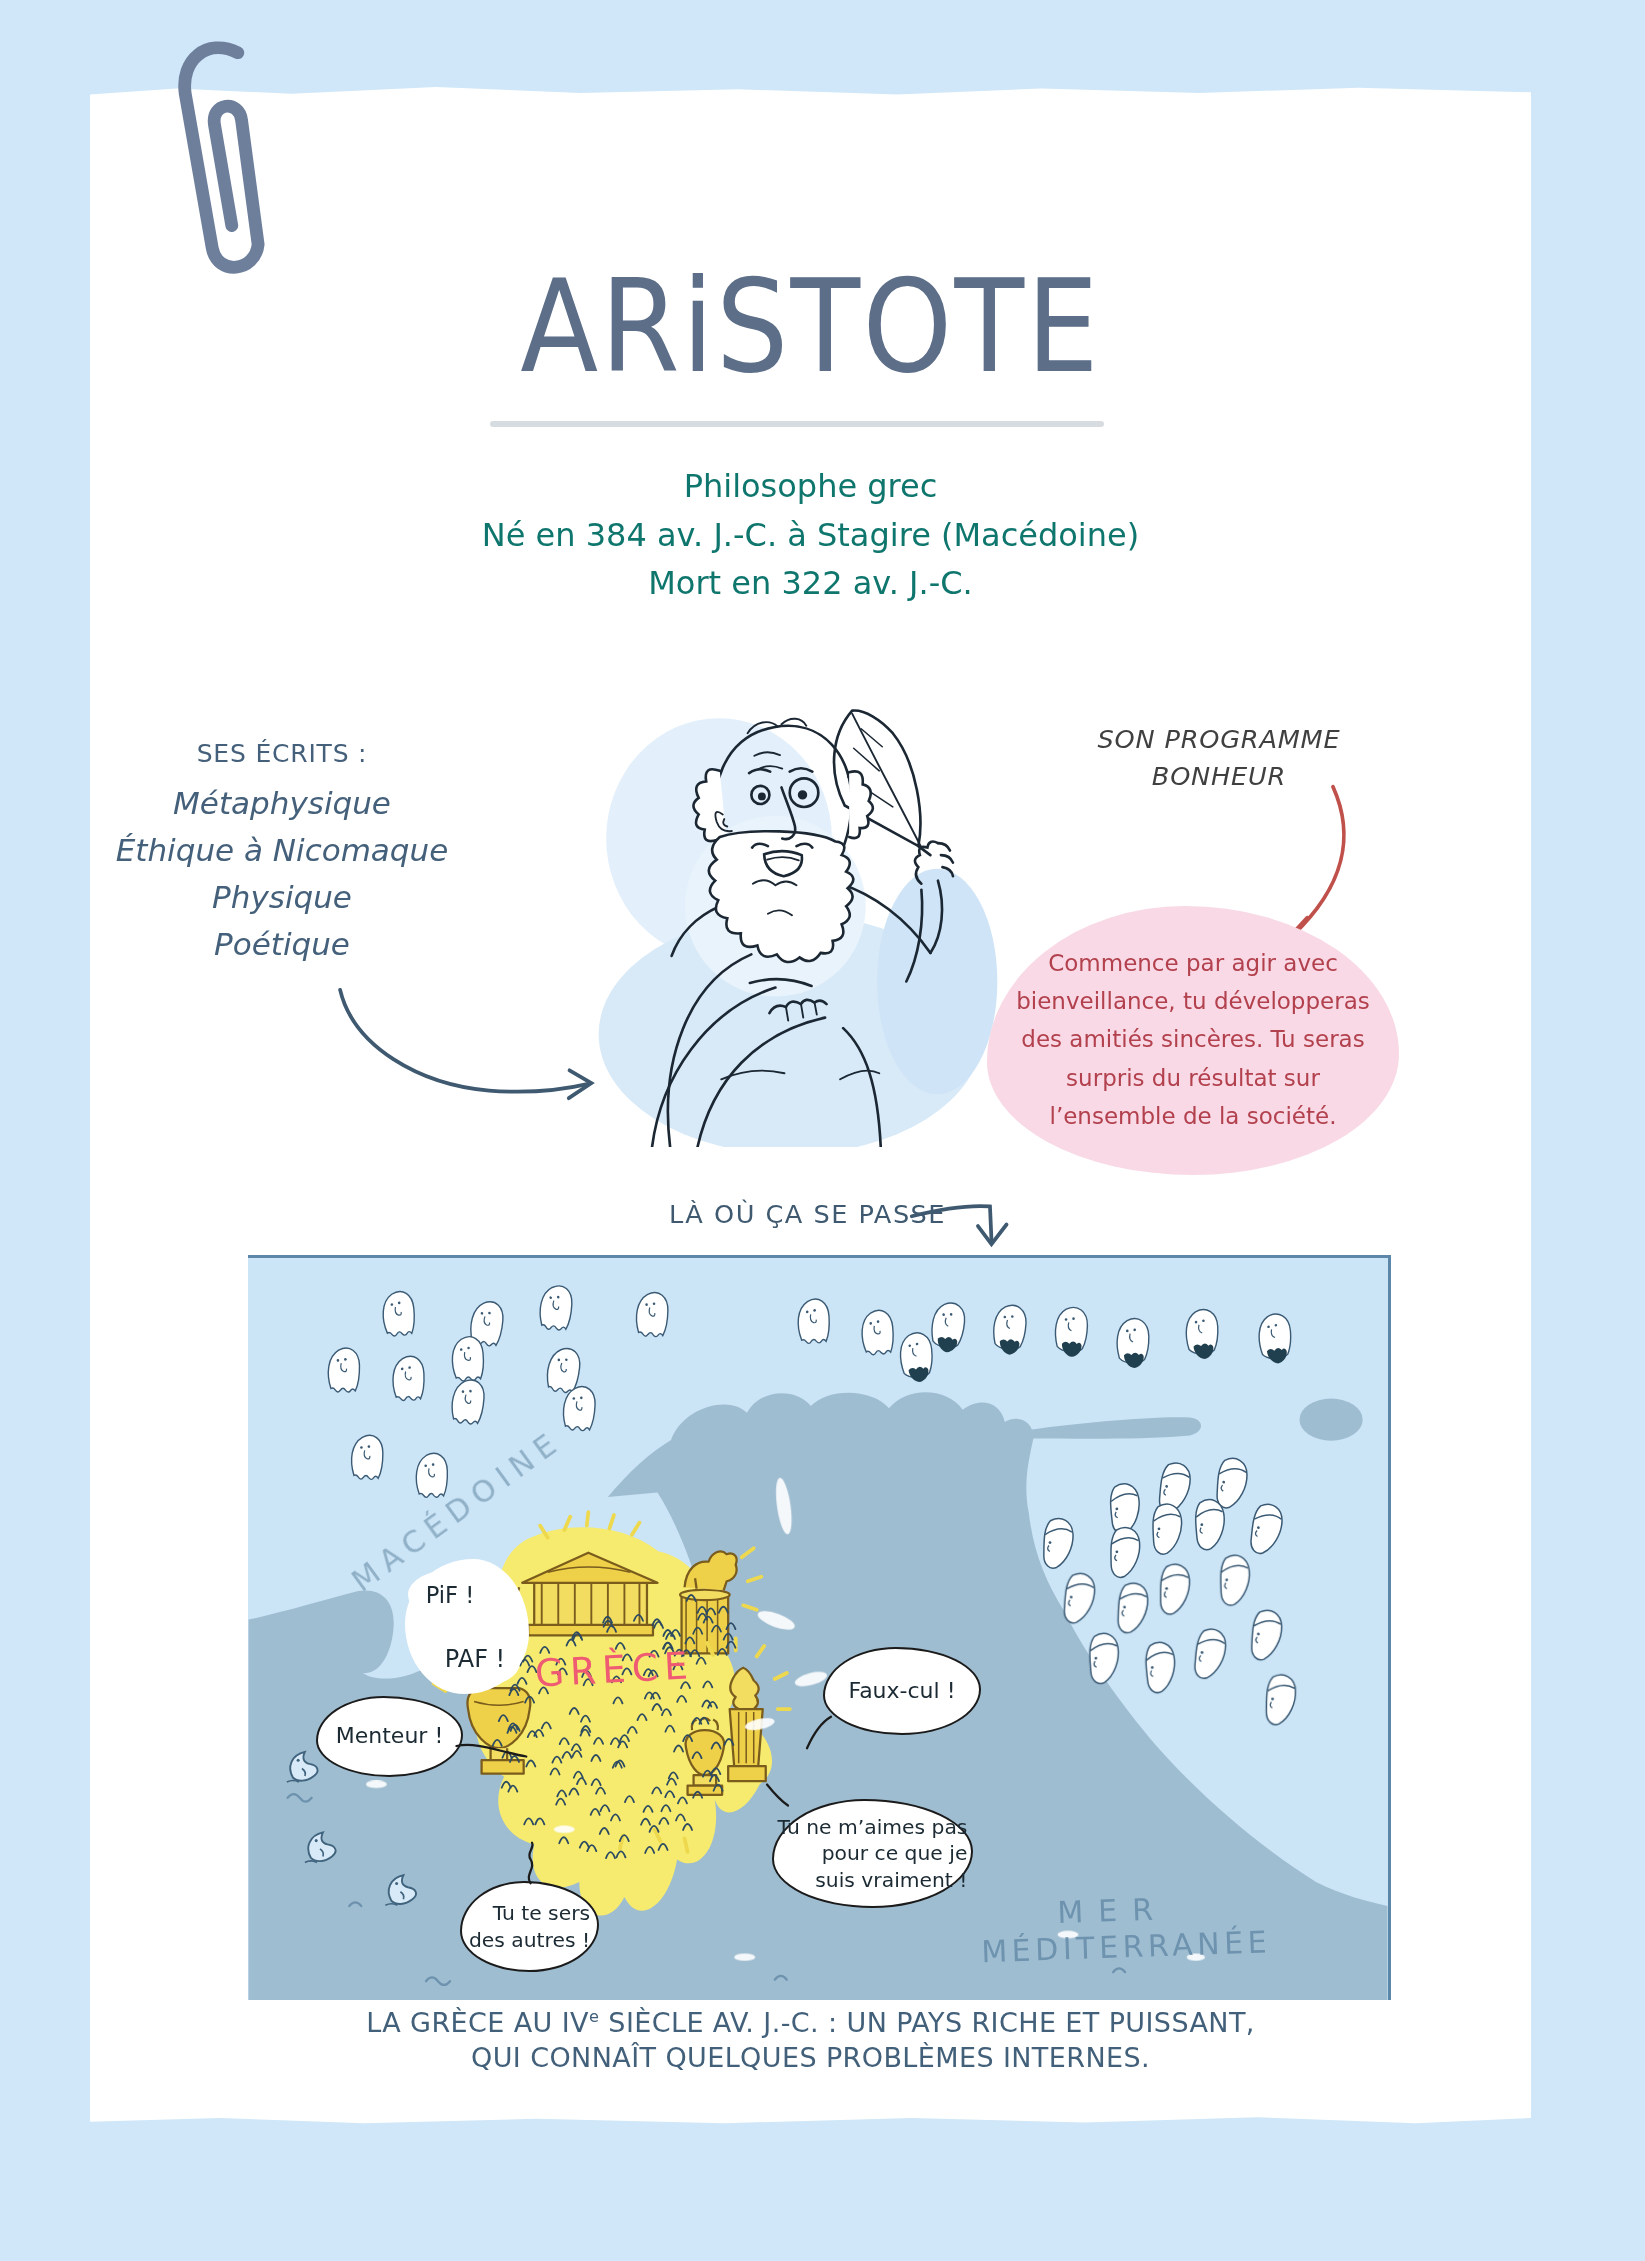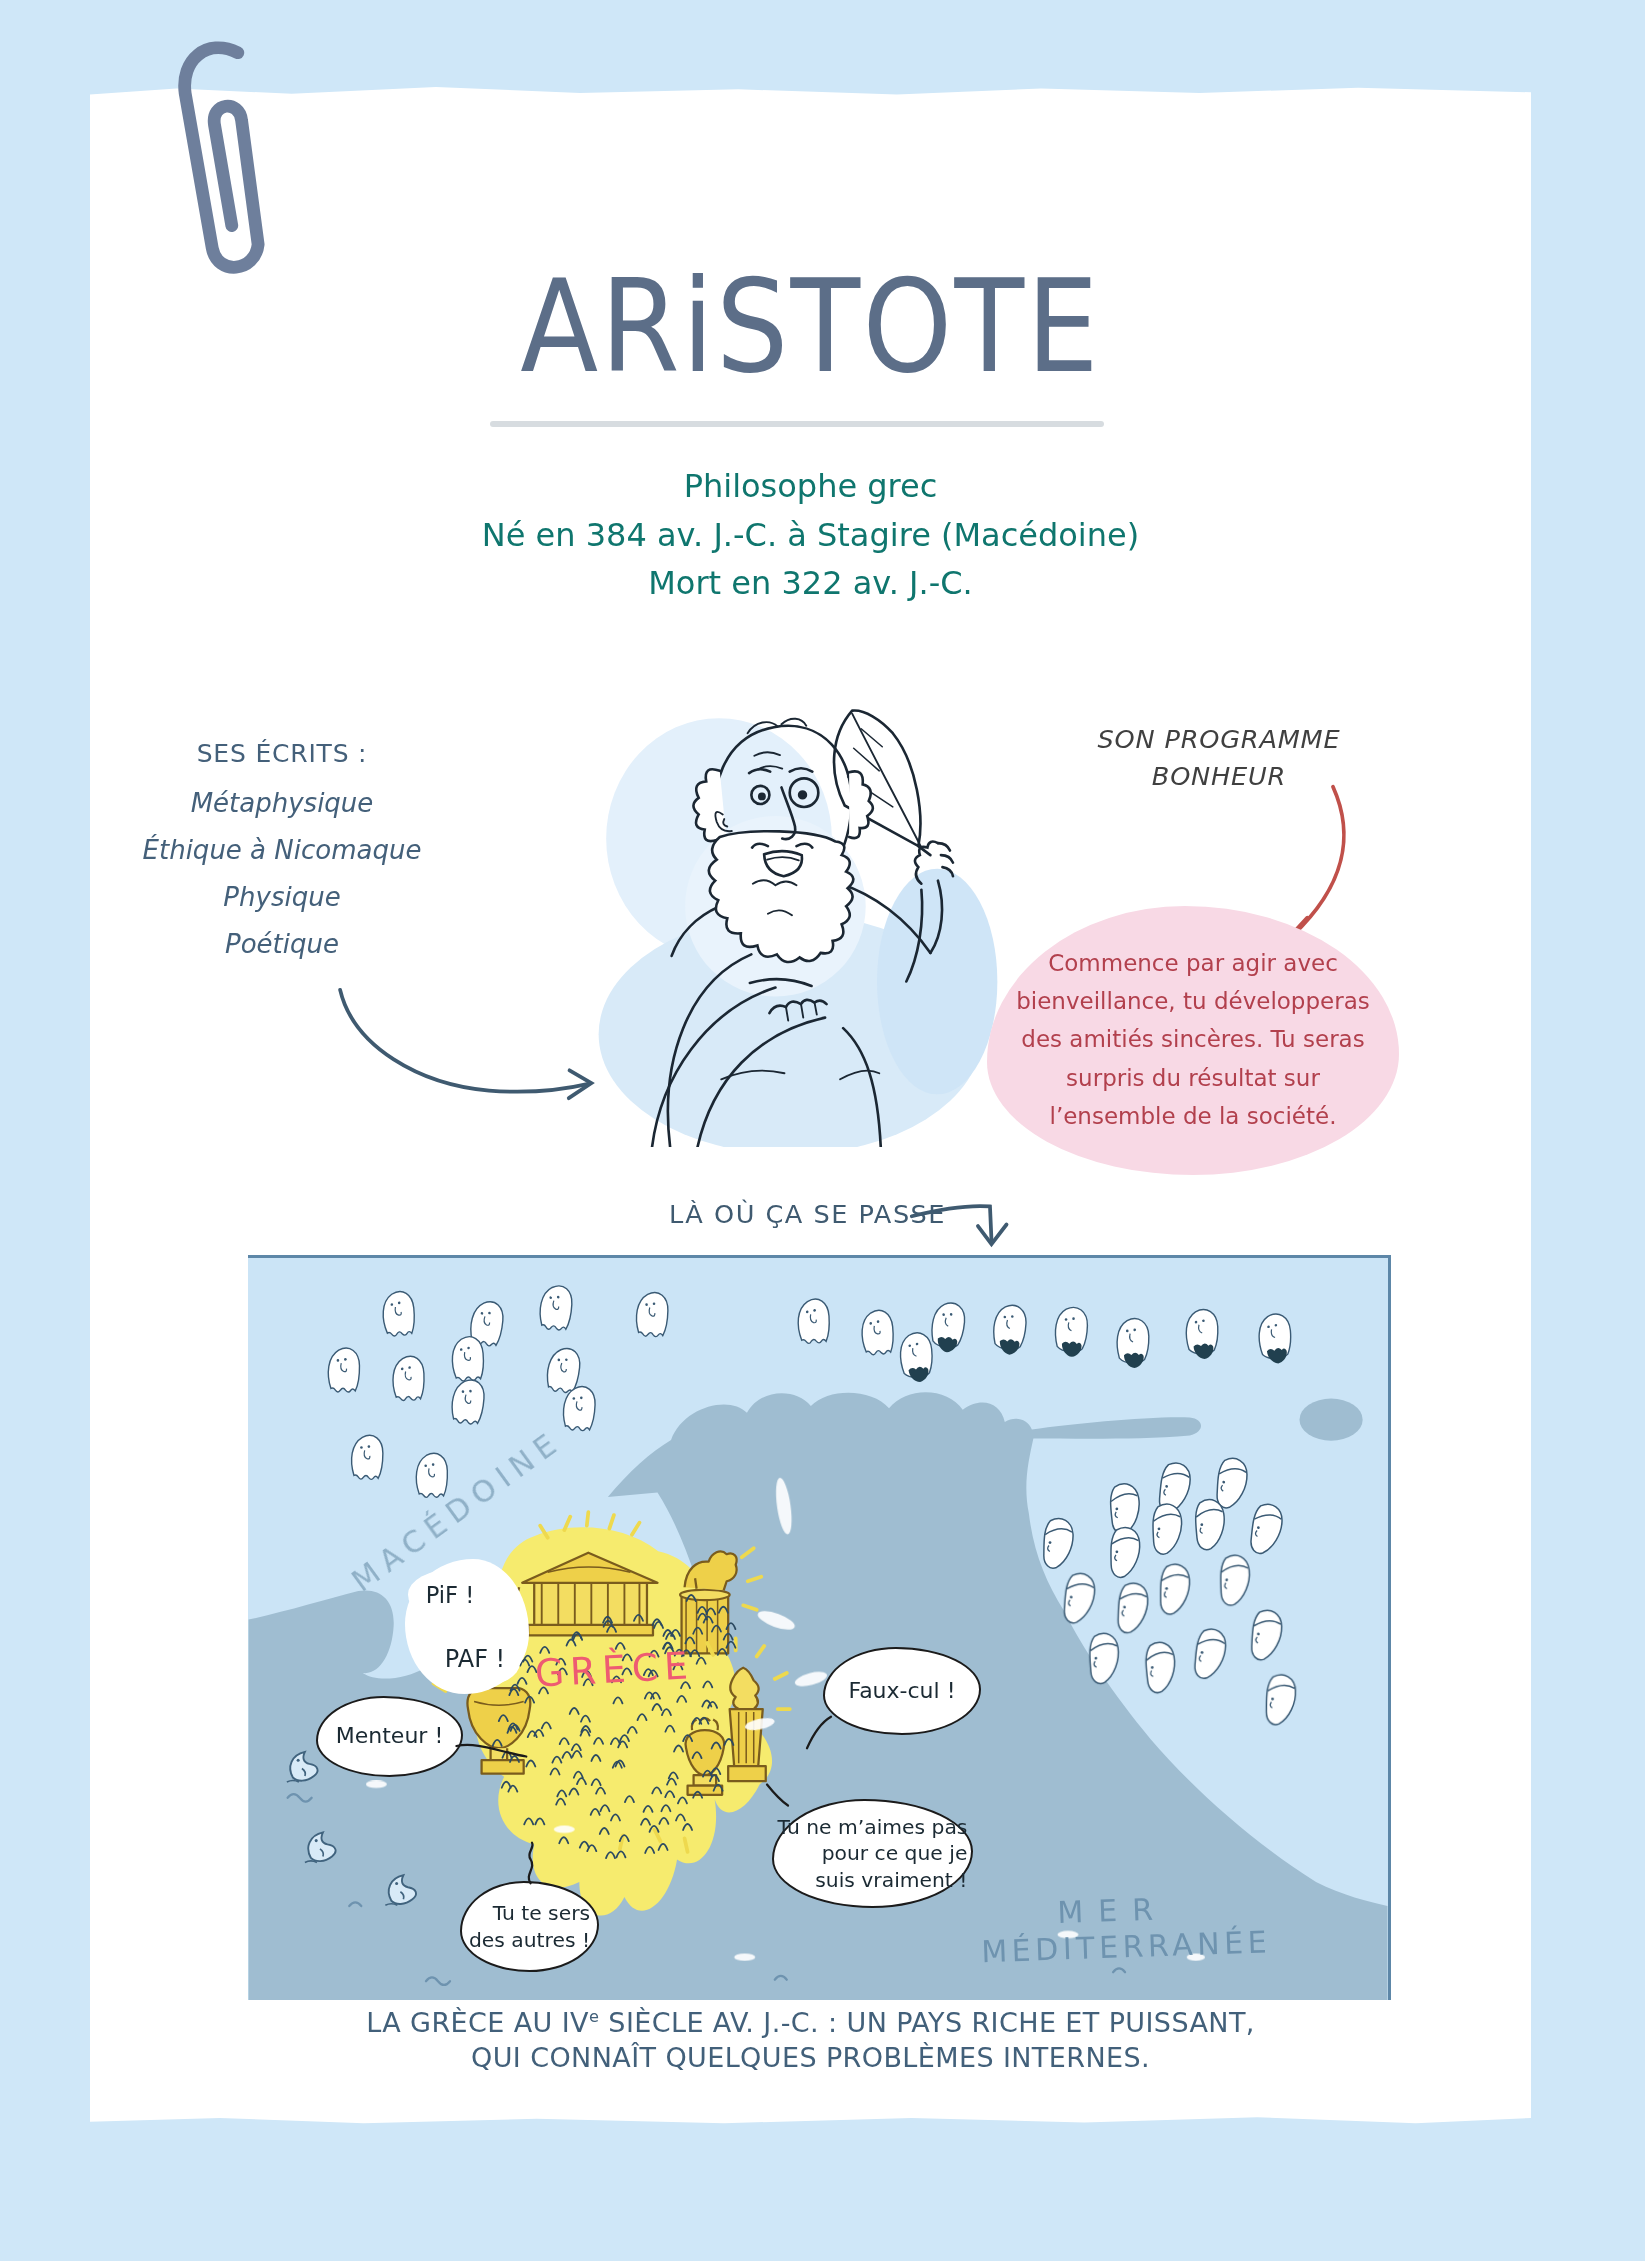--- a/index.html
+++ b/index.html
@@ -10,21 +10,21 @@
         100% calc(100% - 9px),92% calc(100% - 3.8px),81% calc(100% - 9.8px),69% calc(100% - 4.5px),57% calc(100% - 9px),
         44% calc(100% - 3.8px),31% calc(100% - 8.3px),19% calc(100% - 3.8px),9% calc(100% - 9px),0 calc(100% - 5.3px));}
   .decor{position:absolute;left:0;top:0;pointer-events:none;}
   .title{position:absolute;left:90px;top:260px;width:1441px;text-align:center;
          font-size:114px;color:#5c6e88;letter-spacing:2.3px;transform:scaleY(1.12);font-weight:normal;margin:0;}
   .rule{position:absolute;left:490px;top:421px;width:614px;height:6px;background:#d7dce0;border-radius:3px;}
   .subtitle{position:absolute;left:90px;top:462px;width:1441px;text-align:center;
             font-size:32px;line-height:1.52;color:#0f766e;}
   .writings{position:absolute;left:105px;top:739px;width:354px;text-align:center;color:#44607a;}
   .writings .wr-head{font-size:25px;letter-spacing:0.8px;margin-bottom:12px;}
-  .writings .wr-item{font-size:26px;line-height:47px;font-style:italic;}
+  .writings .wr-item{font-size:31px;line-height:47px;font-style:italic;}
   .program-head{position:absolute;left:1046px;top:721px;width:346px;text-align:center;
             font-size:25.6px;line-height:1.45;color:#404040;letter-spacing:0.8px;white-space:pre-line;font-style:italic;}
   .pink-blob{position:absolute;left:987px;top:906px;width:412px;height:269px;background:#f8d9e5;
              border-radius:48% 52% 50% 50% / 58% 55% 45% 42%;}
   .pink-text{position:absolute;left:0;right:0;top:38px;text-align:center;font-size:23px;line-height:1.66;
              color:#b2404d;white-space:pre-line;}
   .map-label{position:absolute;left:669px;top:1199px;font-size:25.6px;letter-spacing:1.5px;color:#3f5a70;}
   .map-frame{position:absolute;left:248px;top:1255px;width:1140px;height:742px;background:#cbe4f6;
              border-top:3px solid #5d87a8;border-right:3px solid #5d87a8;}
   #bubble-layer{position:absolute;left:0;top:0;width:100%;height:100%;pointer-events:none;}

